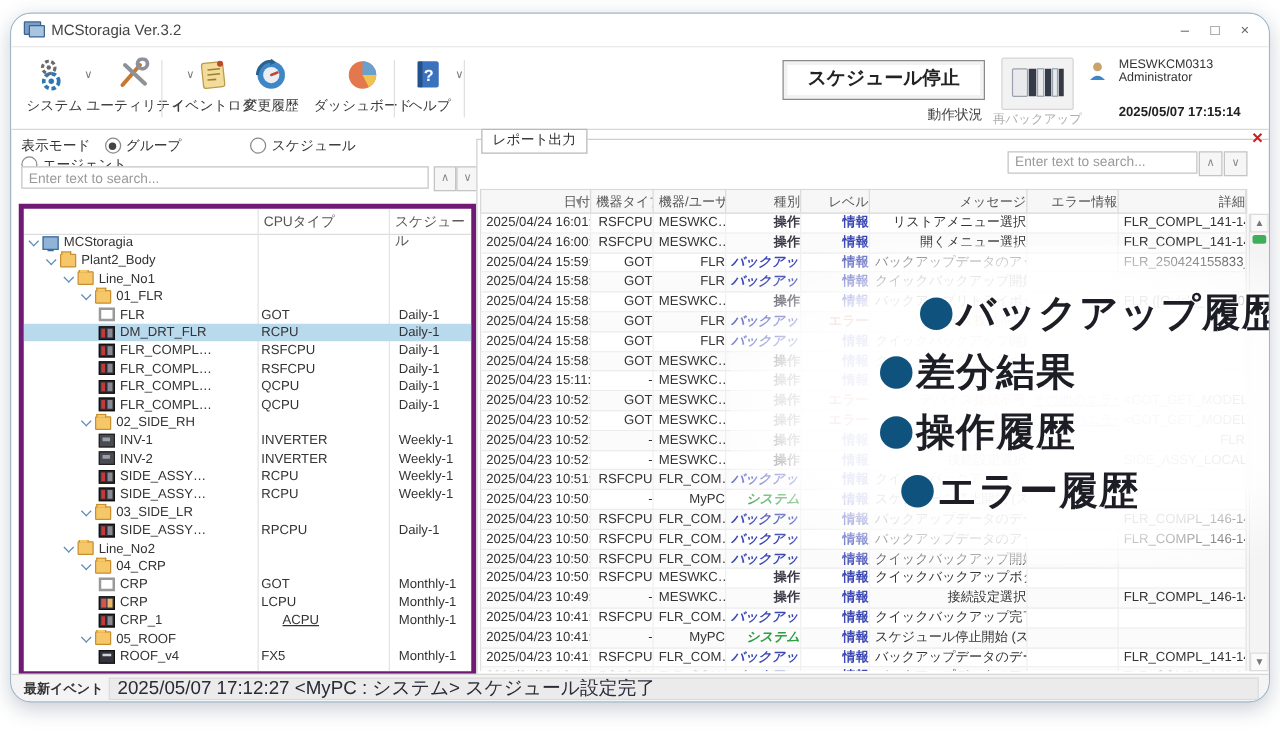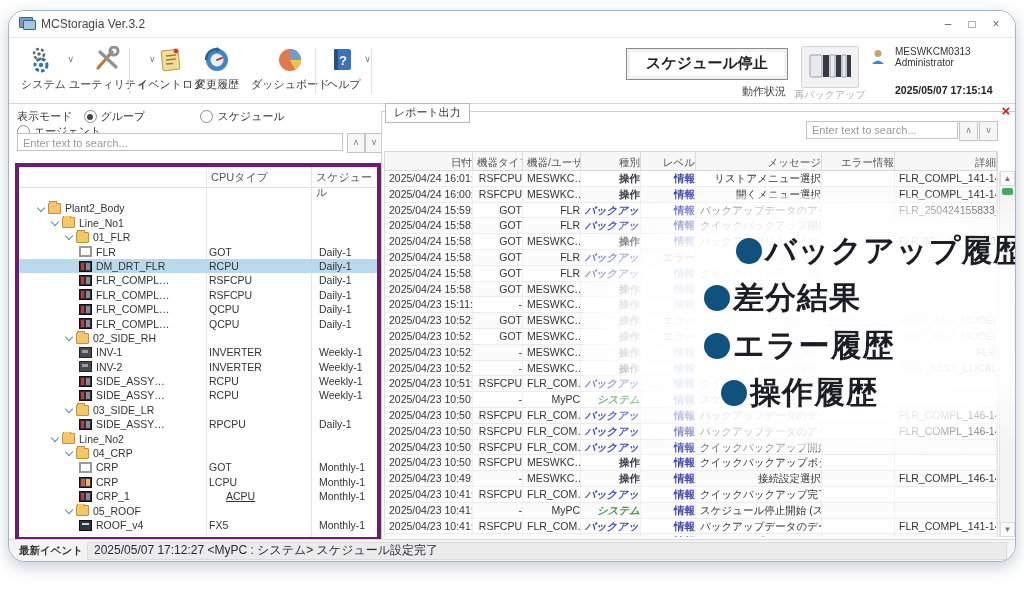--- a/index.html
+++ b/index.html
@@ -107,21 +107,21 @@
   .ov-line:nth-child(2){margin-left:13px;}
   .ov-line:nth-child(3){margin-left:13px;}
   .ov-line:nth-child(4){margin-left:30px;}
   .ov-dot{width:26px;height:26px;border-radius:50%;background:#10527e;margin-right:3px;flex:none;}
   .ov-txt{font-size:31px;font-weight:bold;color:#1d1d26;letter-spacing:1px;
     text-shadow:-2px 0 2px #fff,2px 0 2px #fff,0 -2px 2px #fff,0 2px 2px #fff;}
   
   .statusbar{position:absolute;left:0;right:0;bottom:0;height:21px;background:#f4f4f4;border-top:1px solid #d8d8d8;}
   .sb-label{position:absolute;left:10px;top:4px;font-size:10.5px;color:#333;font-weight:bold;}
   .sb-field{position:absolute;left:78px;top:2px;right:8px;height:16px;background:#ebebeb;border:1px solid #dcdcdc;
-    font-size:12px;color:#2a2a38;line-height:15px;padding-left:6px;white-space:nowrap;overflow:hidden;}
+    font-size:15px;color:#2a2a38;line-height:15px;padding-left:6px;white-space:nowrap;overflow:hidden;}
   
   .ic svg{width:28px;height:28px;display:block;}
 </style>
 </head>
 <body>
 
 <div class="window">
 
   <div class="titlebar">
     <span class="appicon">
@@ -250,20 +250,25 @@
     </div>
     <div class="treewrap">
       <div class="treehead">
         <span style="left:192px;">CPUタイプ</span>
         <span style="left:297px;">スケジュール</span>
       </div>
       <div class="tree-colline" style="left:187px;"></div>
       <div class="tree-colline" style="left:292px;"></div>
       <div class="treebody" id="treebody">
           <div class="trow">
+            <div class="nm" style="padding-left: 4px;">
+              <span class="caret"></span>
+              <span class="ticon root"></span>
+              <span>MCStoragia</span>
+            </div>
             <div style="padding-left: 3px;"></div>
             <div style="padding-left: 8px;"></div>
           </div>
           <div class="trow">
             <div class="nm" style="padding-left: 18px;">
               <span class="caret"></span>
               <span class="ticon folder"></span>
               <span>Plant2_Body</span>
             </div>
             <div style="padding-left: 3px;"></div>
@@ -731,25 +736,25 @@
       <div class="ov-line">
         <span class="ov-dot" style="background: rgb(16, 82, 126);"></span>
         <span class="ov-txt">バックアップ履歴</span>
       </div>
       <div class="ov-line">
         <span class="ov-dot" style="background: rgb(16, 82, 126);"></span>
         <span class="ov-txt">差分結果</span>
       </div>
       <div class="ov-line">
         <span class="ov-dot" style="background: rgb(16, 82, 126);"></span>
-        <span class="ov-txt">エラー履歴</span>
+        <span class="ov-txt">操作履歴</span>
       </div>
       <div class="ov-line">
         <span class="ov-dot" style="background: rgb(16, 82, 126);"></span>
-        <span class="ov-txt">操作履歴</span>
+        <span class="ov-txt">エラー履歴</span>
       </div>
     </div>
 
   <div class="statusbar">
     <span class="sb-label">最新イベント</span>
     <div class="sb-field">2025/05/07 17:12:27   &lt;MyPC : システム&gt;   スケジュール設定完了</div>
   </div>
 
 </div>
 

